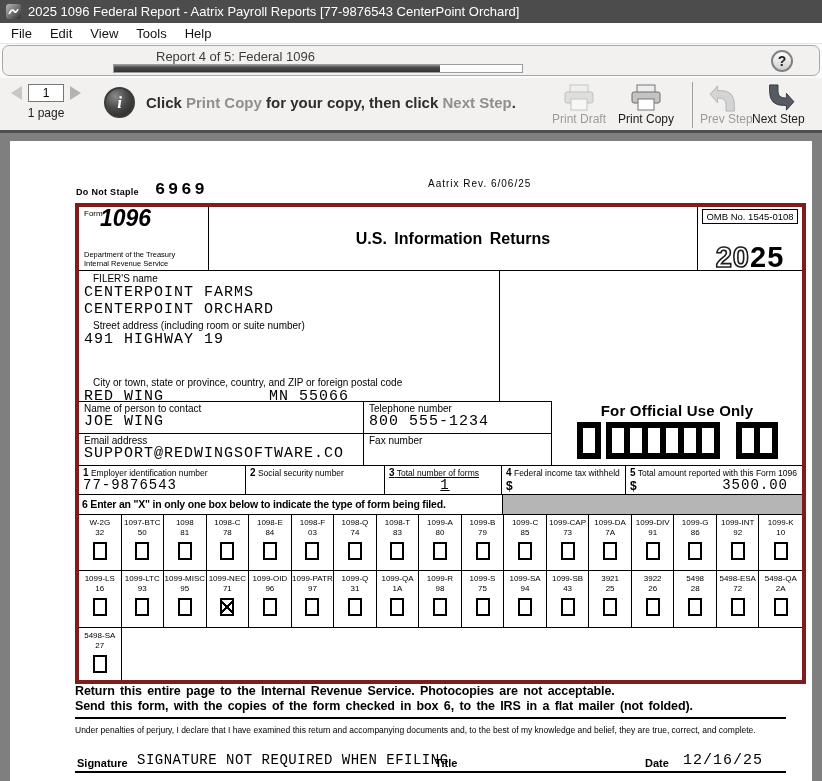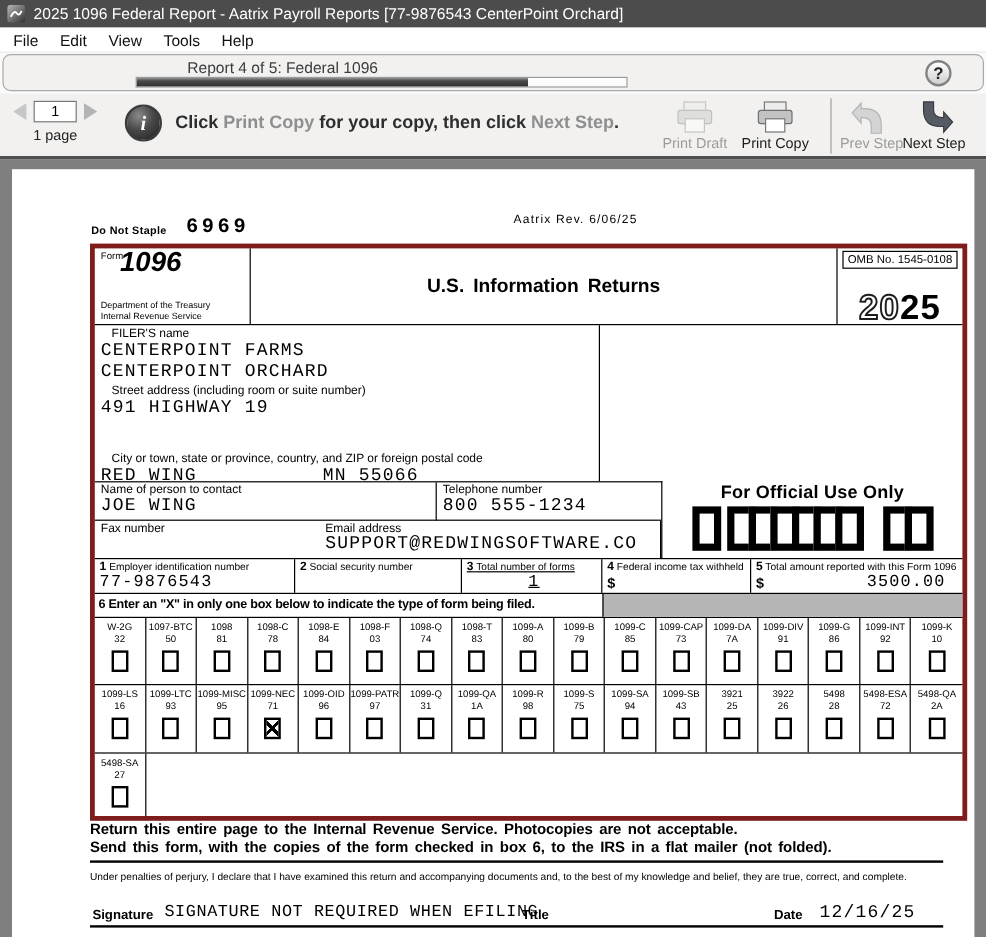--- a/index.html
+++ b/index.html
@@ -300,27 +300,27 @@
               <div class="c-cell c-name br bb">
                 <div class="clabel">Name of person to contact</div>
                 <div class="cvalue mono">JOE WING</div>
               </div>
               <div class="c-cell c-phone bb">
                 <div class="clabel">Telephone number</div>
                 <div class="cvalue mono">800 555-1234</div>
               </div>
             </div>
             <div class="c-row">
+              <div class="c-cell c-name br">
+                <div class="clabel">Email address</div>
+                <div class="cvalue mono">SUPPORT@REDWINGSOFTWARE.CO</div>
+              </div>
               <div class="c-cell c-phone">
                 <div class="clabel">Fax number</div>
                 <div class="cvalue mono"></div>
-              </div>
-              <div class="c-cell c-name br">
-                <div class="clabel">Email address</div>
-                <div class="cvalue mono">SUPPORT@REDWINGSOFTWARE.CO</div>
               </div>
             </div>
           </div>
           <div class="contact-right">
             <div class="ou-title">For Official Use Only</div>
             <div class="ou-boxes">
               <div class="ou-box ou-single"></div>
               <div class="ou-group">
                 <div class="ou-box"></div>
                   <div class="ou-box"></div>

